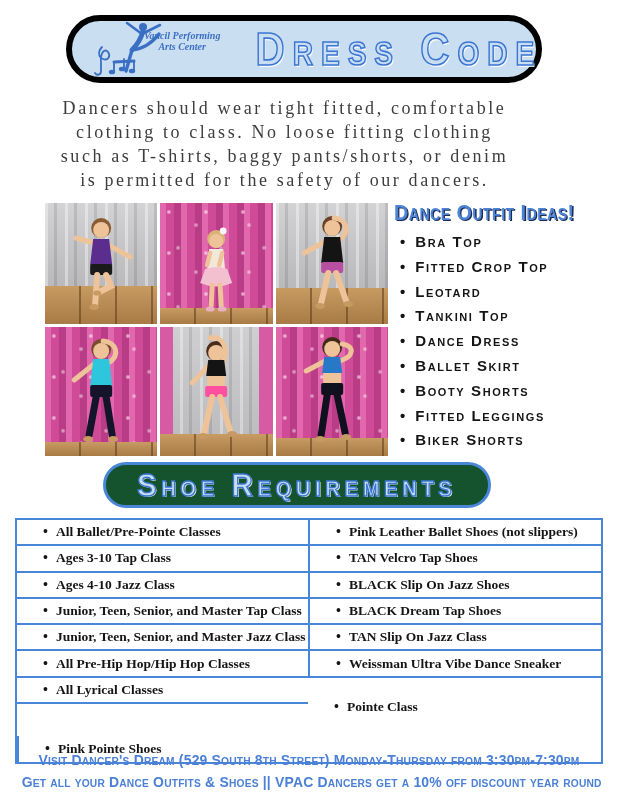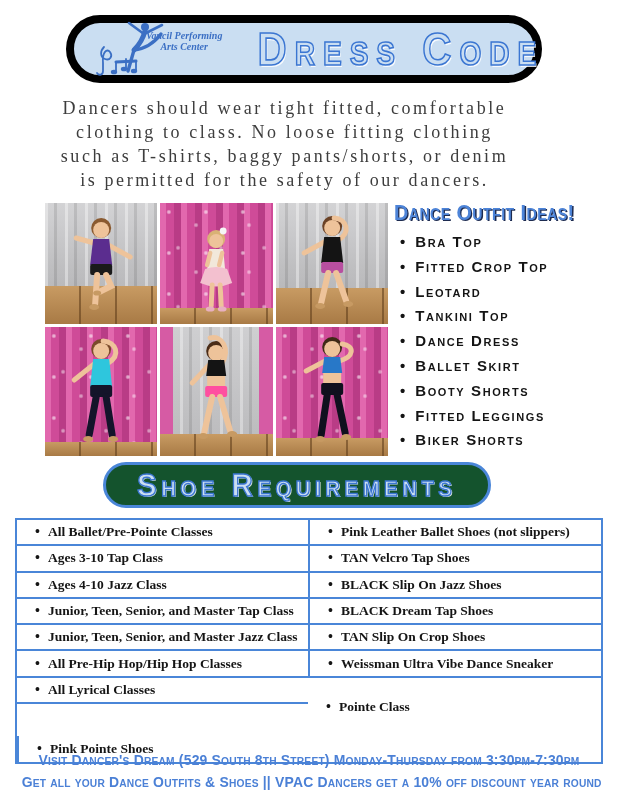--- a/index.html
+++ b/index.html
@@ -3,21 +3,21 @@
 <meta charset="utf-8">
 <style>
   * { margin:0; padding:0; box-sizing:border-box; }
   html,body { width:618px; height:800px; background:#ffffff; overflow:hidden;
               font-family:"Liberation Sans", sans-serif; }
   .page { width:618px; height:800px; position:relative; background:#fff; }
 
   
   .header-pill {
     position:absolute; left:66px; top:15px; width:476px; height:68px;
-    background:#cadef2; border:8px solid #000000; border-radius:36px;
+    background:#cadef2; border:6px solid #000000; border-radius:36px;
     display:flex; align-items:center;
   }
   .logo { width:150px; height:62px; position:relative; flex:0 0 auto; margin-left:14px; }
   .logo svg { position:absolute; left:0; top:1px; }
   .logo-text { position:absolute; left:58px; top:12px; text-align:center;
     font-family:"Liberation Serif", serif; font-style:italic; font-weight:bold;
     font-size:10px; line-height:11px; color:#3b6fc4; white-space:nowrap; }
   .pill-title { flex:1; text-align:center; font-variant:small-caps;
     font-weight:bold; font-size:46px; letter-spacing:9px; color:#cadef2;
     -webkit-text-stroke:1.6px #3b76d2;
@@ -70,21 +70,21 @@
     background:#14532d; border:3px solid #4a86d8; border-radius:24px;
     display:flex; align-items:center; justify-content:center; }
   .shoe-pill span { font-variant:small-caps; font-weight:bold; font-size:32px;
     letter-spacing:5px; color:#cadef2; -webkit-text-stroke:1.4px #3b76d2;
     text-shadow:1.2px 1.2px 0 rgba(255,255,255,.85); transform:scale(.92,1.0);
     white-space:nowrap; }
 
   
   .shoe-table { position:absolute; left:15px; top:518px; width:588px;
     border:2px solid #4a86d8; display:grid; grid-template-columns:291px 1fr; }
-  .cell { height:26.3px; display:flex; align-items:center; padding-left:18px;
+  .cell { height:26.3px; display:flex; align-items:center; padding-left:26px;
     border-bottom:2px solid #4a86d8; font-family:"Liberation Serif", serif;
     font-weight:bold; font-size:13.5px; color:#151515; white-space:nowrap; }
   .cell.last { border-bottom:none;margin-top:16px; }
   .cell.right { border-left:2px solid #4a86d8; }
   .cell::before { content:"•"; margin-right:8px; font-size:14px; }
 
   
   .footer { position:absolute; left:0; top:749px; width:618px; text-align:center;
     color:#4b80d6; font-variant:small-caps; font-weight:bold; }
   .footer div { font-size:15px; line-height:21.5px; letter-spacing:.2px;
@@ -257,21 +257,21 @@
   <div class="shoe-table">
     <div class="cell left">All Ballet/Pre-Pointe Classes</div>
     <div class="cell right">Pink Leather Ballet Shoes (not slippers)</div>
     <div class="cell left">Ages 3-10 Tap Class</div>
     <div class="cell right">TAN Velcro Tap Shoes</div>
     <div class="cell left">Ages 4-10 Jazz Class</div>
     <div class="cell right">BLACK Slip On Jazz Shoes</div>
     <div class="cell left">Junior, Teen, Senior, and Master Tap Class</div>
     <div class="cell right">BLACK Dream Tap Shoes</div>
     <div class="cell left">Junior, Teen, Senior, and Master Jazz Class</div>
-    <div class="cell right">TAN Slip On Crop Shoes</div>
+    <div class="cell right">TAN Slip On Jazz Class</div>
     <div class="cell left">All Pre-Hip Hop/Hip Hop Classes</div>
     <div class="cell right">Weissman Ultra Vibe Dance Sneaker</div>
     <div class="cell left">All Lyrical Classes</div>
     <div class="cell left last">Pointe Class</div>
     <div class="cell right last">Pink Pointe Shoes</div>
   </div>
 
   <div class="footer">
     <div>Visit Dancer's Dream (529 South 8th Street) Monday-Thursday from 3:30pm-7:30pm</div>
     <div>Get all your Dance Outfits &amp; Shoes || VPAC Dancers get a 10% off discount year round</div>

